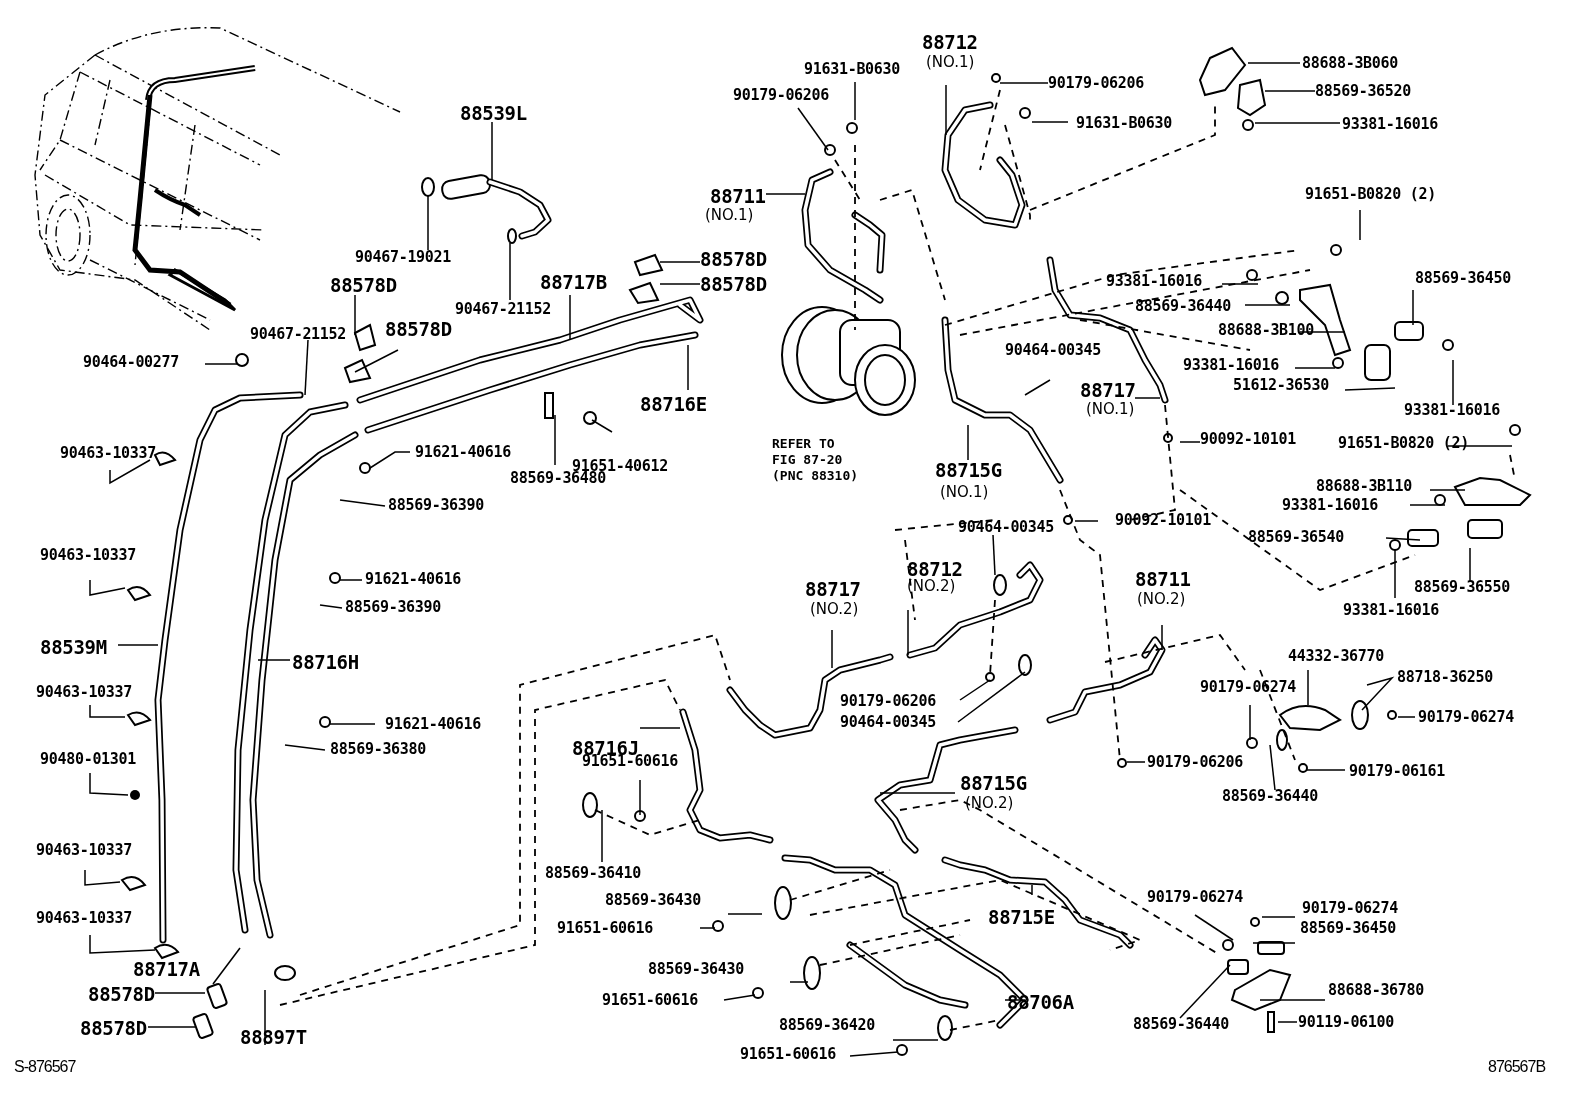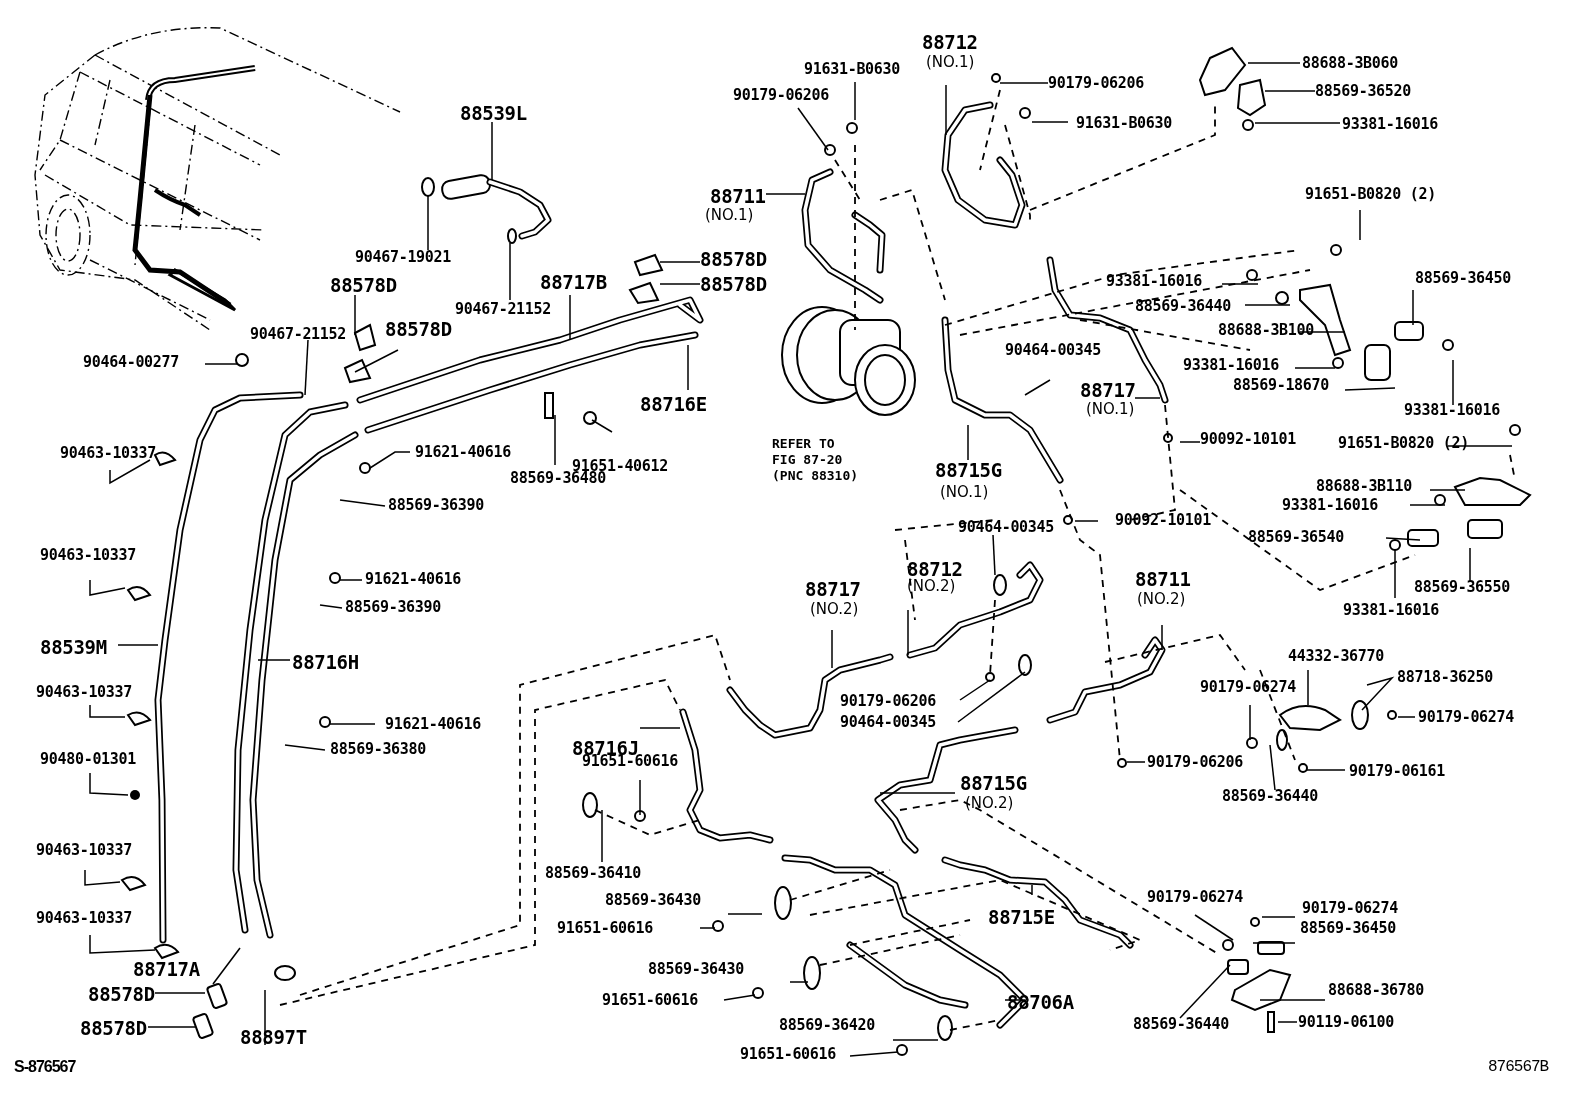--- a/index.html
+++ b/index.html
@@ -385,21 +385,21 @@
       <div class="lbl" style="left: 1076px; top: 116px;">91631-B0630</div>
       <div class="lbl" style="left: 1302px; top: 56px;">88688-3B060</div>
       <div class="lbl" style="left: 1315px; top: 84px;">88569-36520</div>
       <div class="lbl" style="left: 1342px; top: 117px;">93381-16016</div>
       <div class="lbl" style="left: 1305px; top: 187px;">91651-B0820 (2)</div>
       <div class="lbl" style="left: 1106px; top: 274px;">93381-16016</div>
       <div class="lbl" style="left: 1135px; top: 299px;">88569-36440</div>
       <div class="lbl" style="left: 1415px; top: 271px;">88569-36450</div>
       <div class="lbl" style="left: 1186px; top: 323px; margin-left: 32px;">88688-3B100</div>
       <div class="lbl" style="left: 1183px; top: 358px;">93381-16016</div>
-      <div class="lbl" style="left: 1233px; top: 378px;">88569-18670</div>
+      <div class="lbl" style="left: 1233px; top: 378px;">51612-36530</div>
       <div class="lbl" style="left: 1404px; top: 403px;">93381-16016</div>
       <div class="lbl" style="left: 1005px; top: 343px;">90464-00345</div>
       <div class="lbl big" style="left: 1080px; top: 381px;">88717</div>
       <div class="sub" style="left: 1086px; top: 402px;">(NO.1)</div>
       <div class="lbl" style="left: 1200px; top: 432px;">90092-10101</div>
       <div class="lbl" style="left: 1338px; top: 436px;">91651-B0820 (2)</div>
       <div class="lbl big" style="left: 935px; top: 461px;">88715G</div>
       <div class="sub" style="left: 940px; top: 485px;">(NO.1)</div>
       <div class="lbl" style="left: 1316px; top: 479px;">88688-3B110</div>
       <div class="lbl" style="left: 1282px; top: 498px;">93381-16016</div>
@@ -440,15 +440,15 @@
       <div class="lbl" style="left: 1302px; top: 901px;">90179-06274</div>
       <div class="lbl" style="left: 1300px; top: 921px;">88569-36450</div>
       <div class="lbl" style="left: 1328px; top: 983px;">88688-36780</div>
       <div class="lbl" style="left: 1133px; top: 1017px;">88569-36440</div>
       <div class="lbl" style="left: 1298px; top: 1015px;">90119-06100</div>
     </div>
 
   <div class="note" style="left:772px; top:436px;">REFER TO
 FIG 87-20
 (PNC 88310)</div>
-  <div class="code" style="left:14px; top:1058px;font-weight:bold;">S-876567</div>
-  <div class="code" style="left:1488px; top:1058px;font-family:Liberation Mono, monospace;">876567B</div>
+  <div class="code" style="left:14px; top:1058px;">S-876567</div>
+  <div class="code" style="left:1488px; top:1058px;">876567B</div>
 </div>
 
 </body></html>

